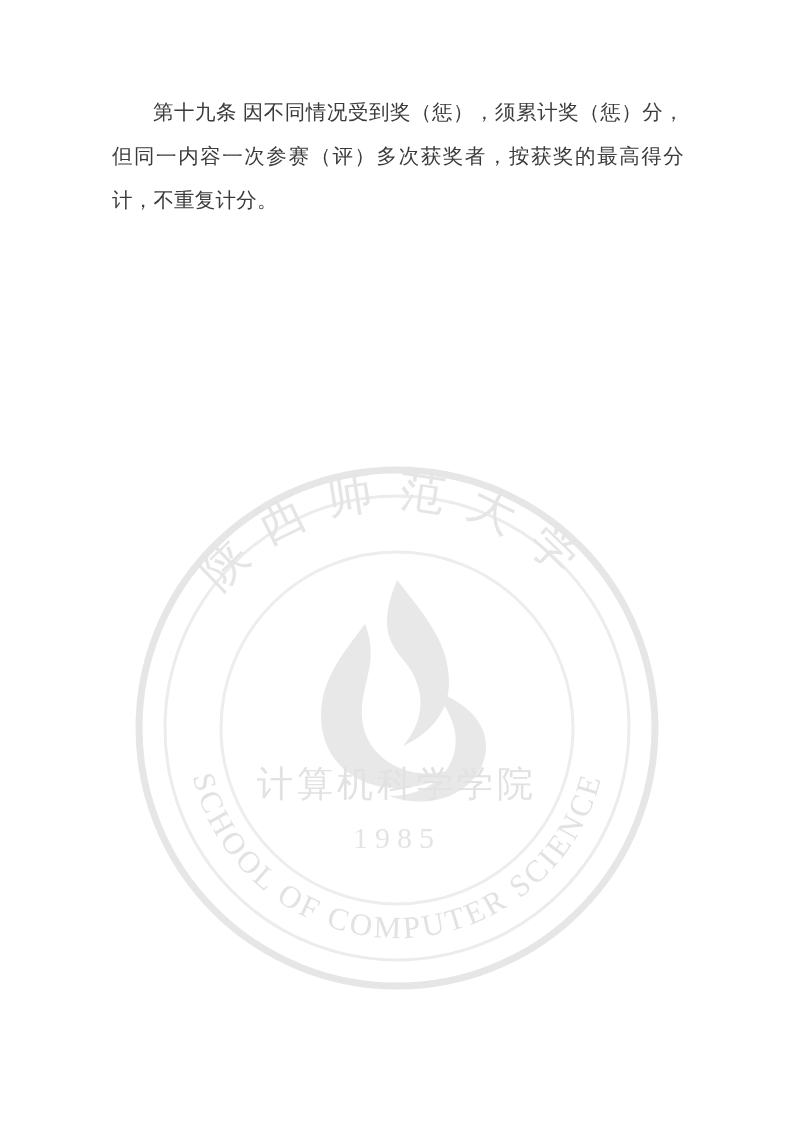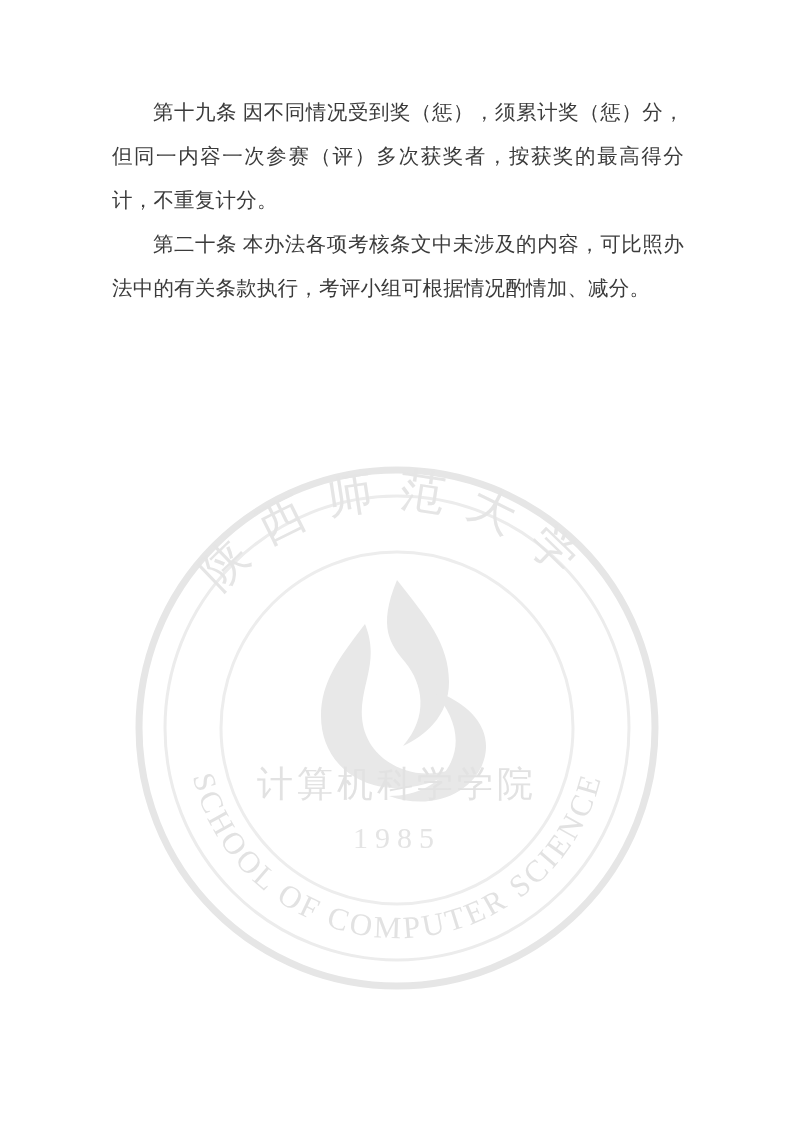--- a/index.html
+++ b/index.html
@@ -106,15 +106,14 @@
 
     <text font-family="'Liberation Serif', serif" font-size="46" letter-spacing="22" fill="#e5e5e5">
       <textPath href="#arc-top" startOffset="50%" text-anchor="middle">陕西师范大学</textPath>
     </text>
   </svg>
 </div>
 
 <div id="page">
   <div id="doc-body">
     <p class="para">第十九条  因不同情况受到奖（惩），须累计奖（惩）分，但同一内容一次参赛（评）多次获奖者，按获奖的最高得分计，不重复计分。</p>
-    <p class="para">第二十条  本办法各项考核条文中未涉及的内容，可比照办法中的有关条款执行，考评小组可根据情况酌情加、减分。</p>
   </div>
 </div>
 
 </body></html>

